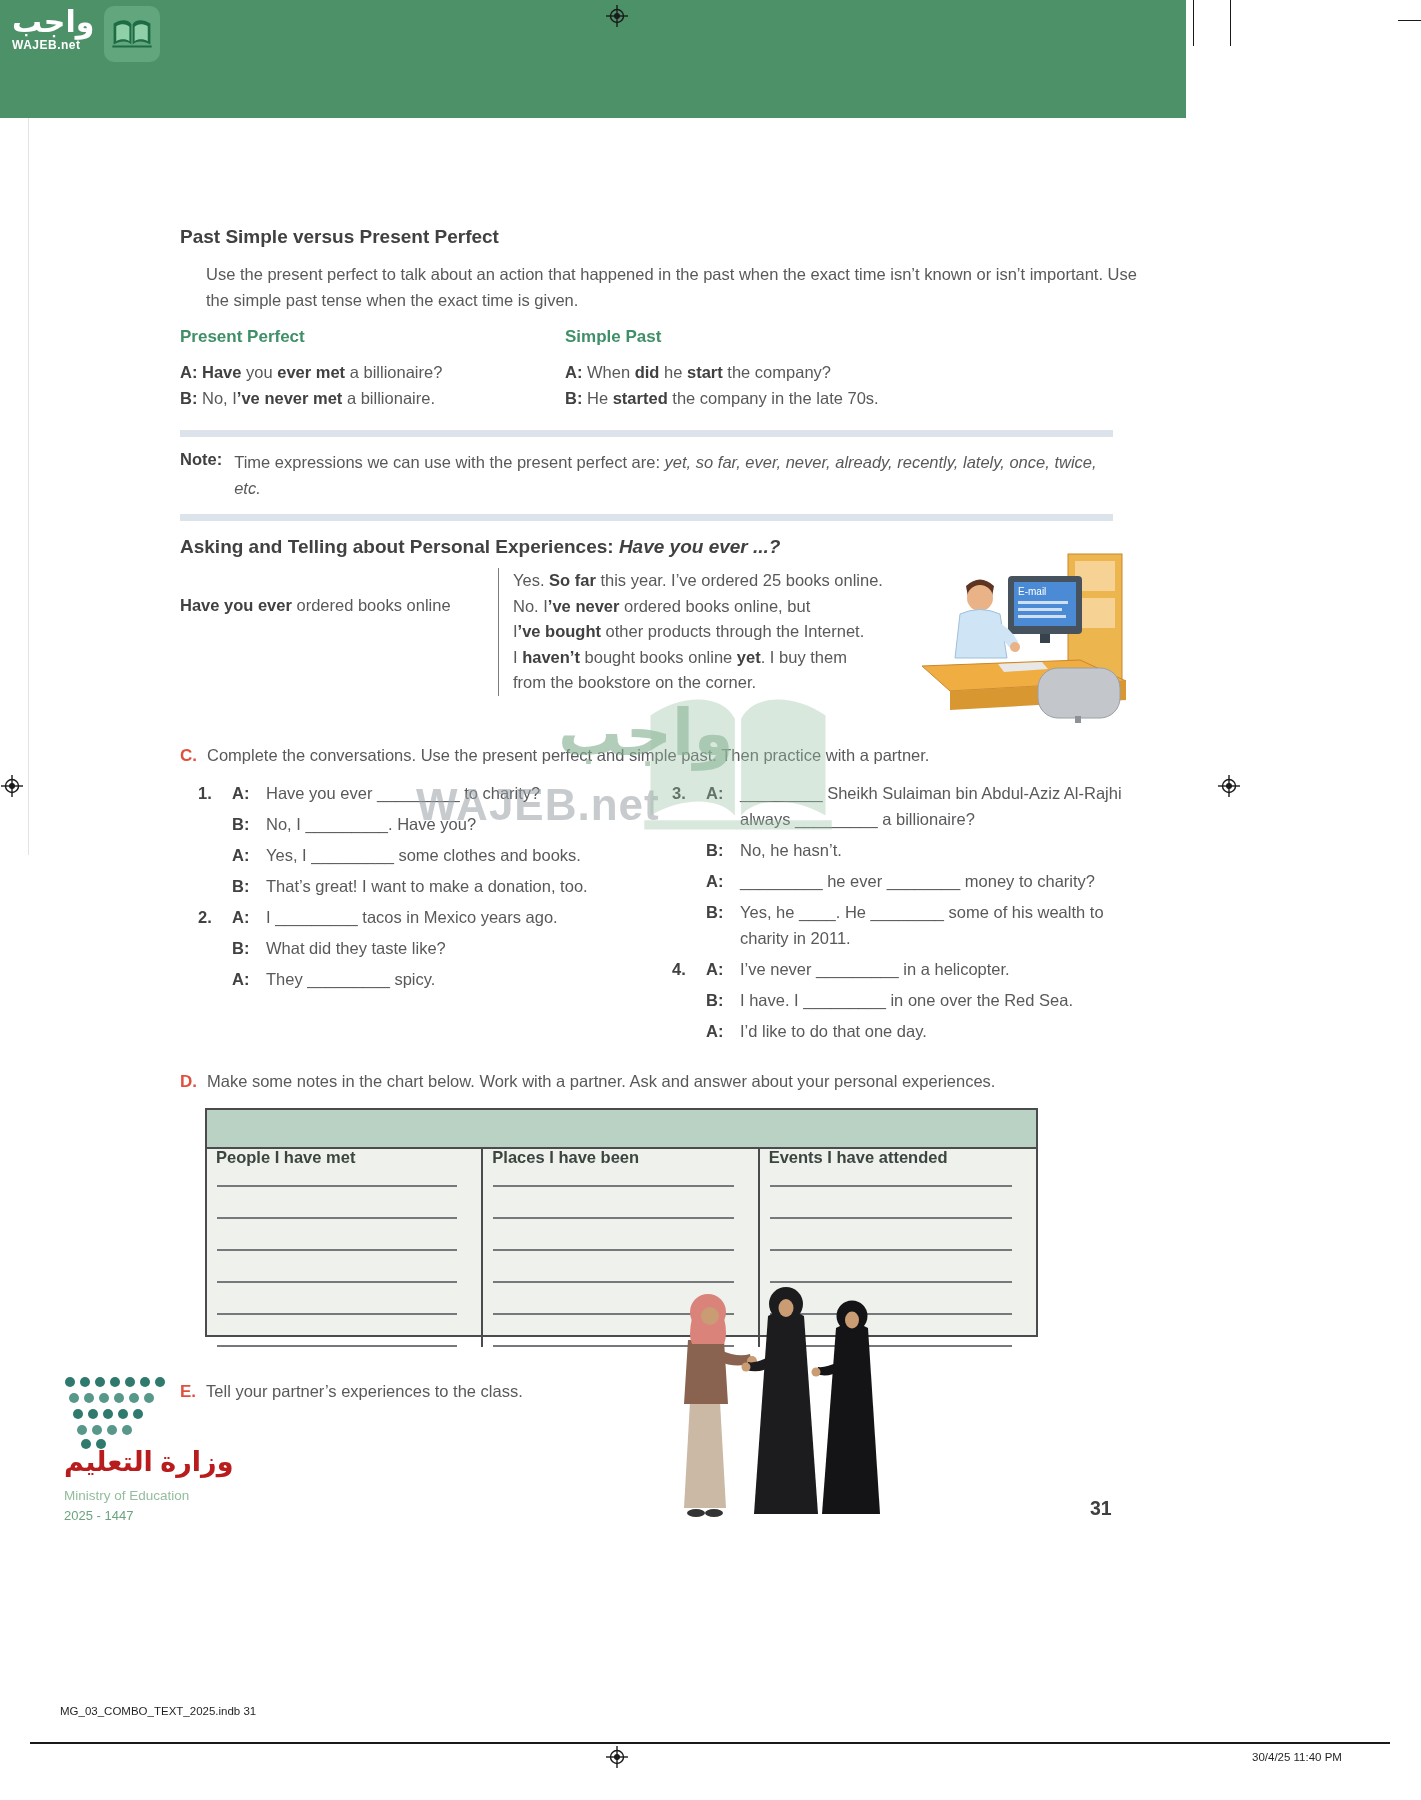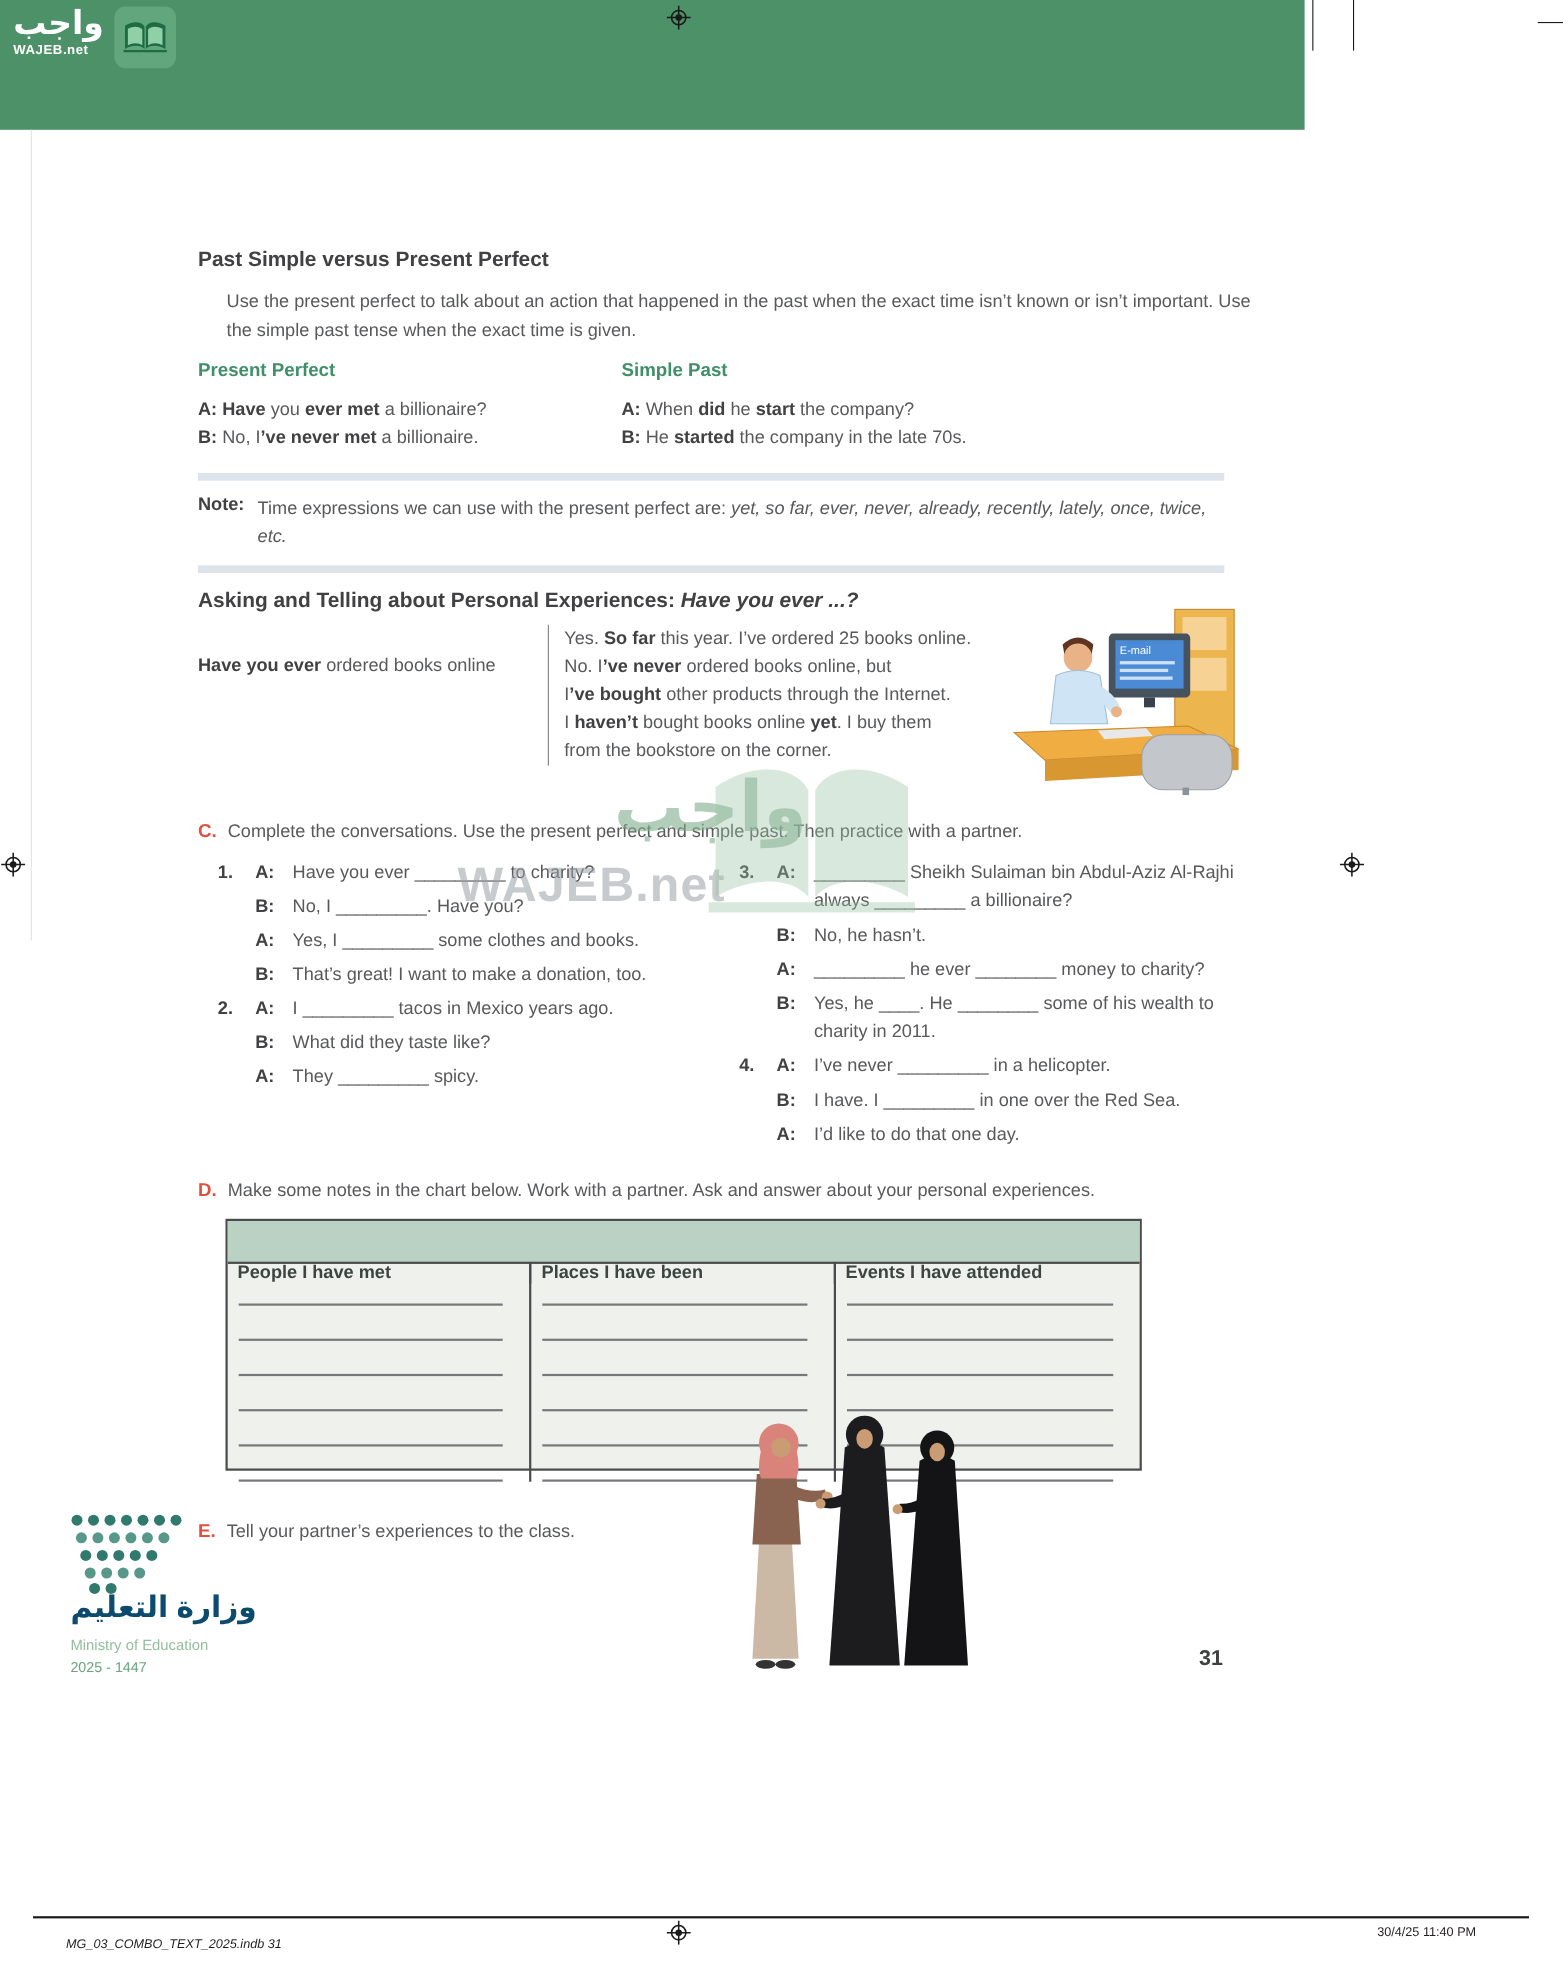--- a/index.html
+++ b/index.html
@@ -40,21 +40,21 @@
   .dtable .brow{display:grid;grid-template-columns:1fr 1fr 1fr;height:187px;}
   .dtable .bcell{border-right:2px solid #4b4b4d;box-sizing:border-box;padding:6px 14px 0 10px;}
   .dtable .bcell:last-child{border-right:none;}
   .blank{height:30px;border-bottom:2px solid #77787b;width:96%;}
   
   .wm{position:absolute;left:410px;top:700px;width:440px;height:165px;pointer-events:none;z-index:4;}
   .wm-ar{position:absolute;left:148px;top:-4px;font-size:64px;font-weight:bold;color:#7fae8d;opacity:.6;}
   .wm-net{position:absolute;left:6px;top:80px;font-size:44px;font-weight:bold;color:#9aa1a7;opacity:.55;letter-spacing:1px;}
   .wm-book{position:absolute;left:228px;top:-12px;opacity:.38;}
   
-  .min-ar{font-size:27px;font-weight:bold;color:#0c4a6e;}
+  .min-ar{font-size:27px;font-weight:bold;color:#b91c1c;}
   .min-en{font-size:13.5px;color:#93bd9c;}
   .min-yr{font-size:13px;color:#6aa57e;}
   .pageno{font-size:19.5px;font-weight:bold;color:#3f4041;}
   .foot{font-size:11.5px;color:#231f20;}
 </style>
 </head>
 <body>
 
 <div id="page">
 
@@ -357,16 +357,16 @@
         <circle cx="39" cy="72" r="5"></circle>
     </g>
   </svg>
   <div class="abs min-ar" style="left:64px;top:1446px;">وزارة التعليم</div>
   <div class="abs min-en" style="left:64px;top:1488px;">Ministry of Education</div>
   <div class="abs min-yr" style="left:64px;top:1508px;text-align:center;">2025 - 1447</div>
 
   <div class="abs pageno" style="left:1090px;top:1497px;">31</div>
 
   <div class="hline" style="left:30px;top:1742px;width:1360px;height:1.5px;"></div>
-  <div class="abs foot" style="left:60px;top:1762px;font-style:italic;">MG_03_COMBO_TEXT_2025.indb   31</div>
+  <div class="abs foot" style="left:60px;top:1705px;">MG_03_COMBO_TEXT_2025.indb   31</div>
   <div class="abs foot" style="left:1252px;top:1751px;">30/4/25   11:40 PM</div>
 
 </div>
 
 </body></html>

